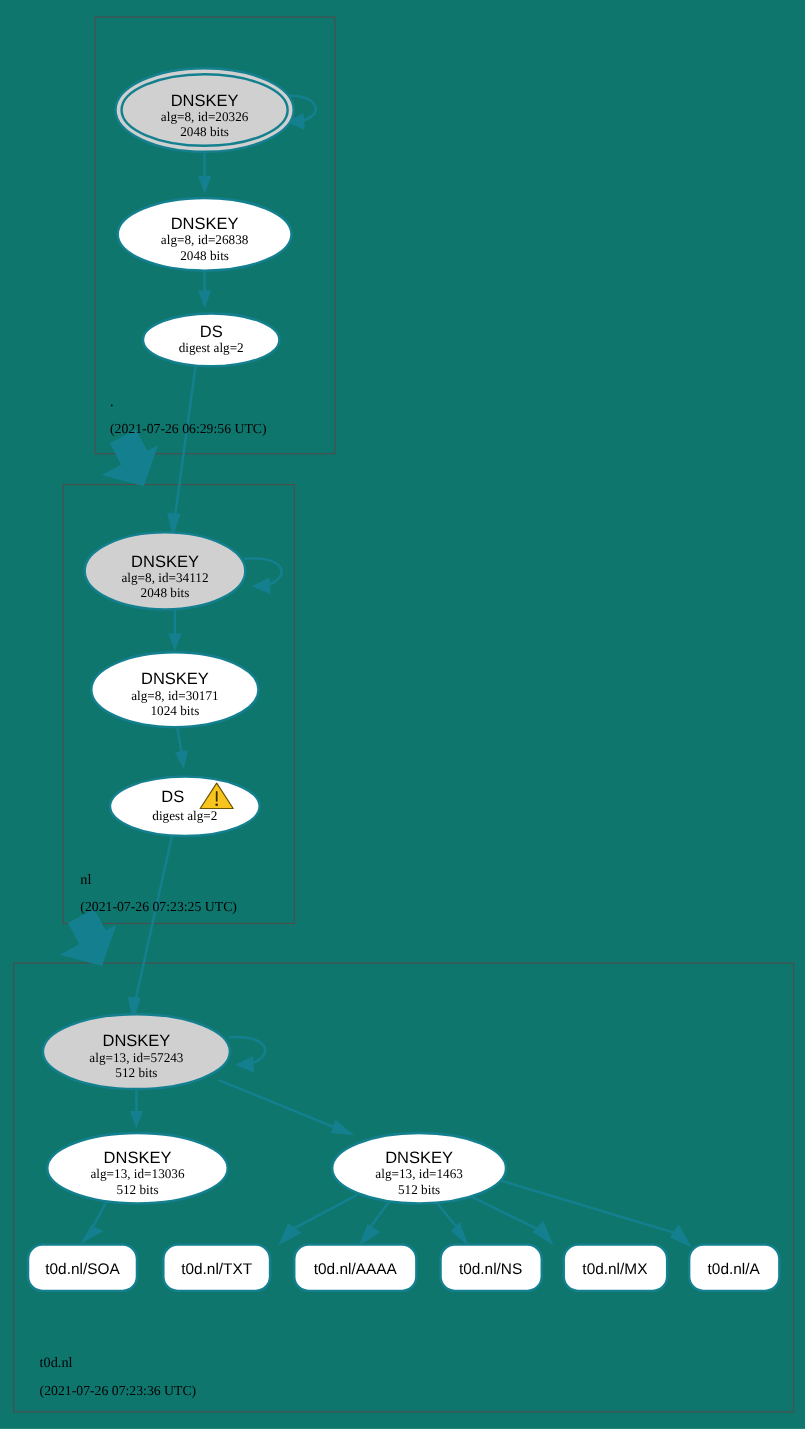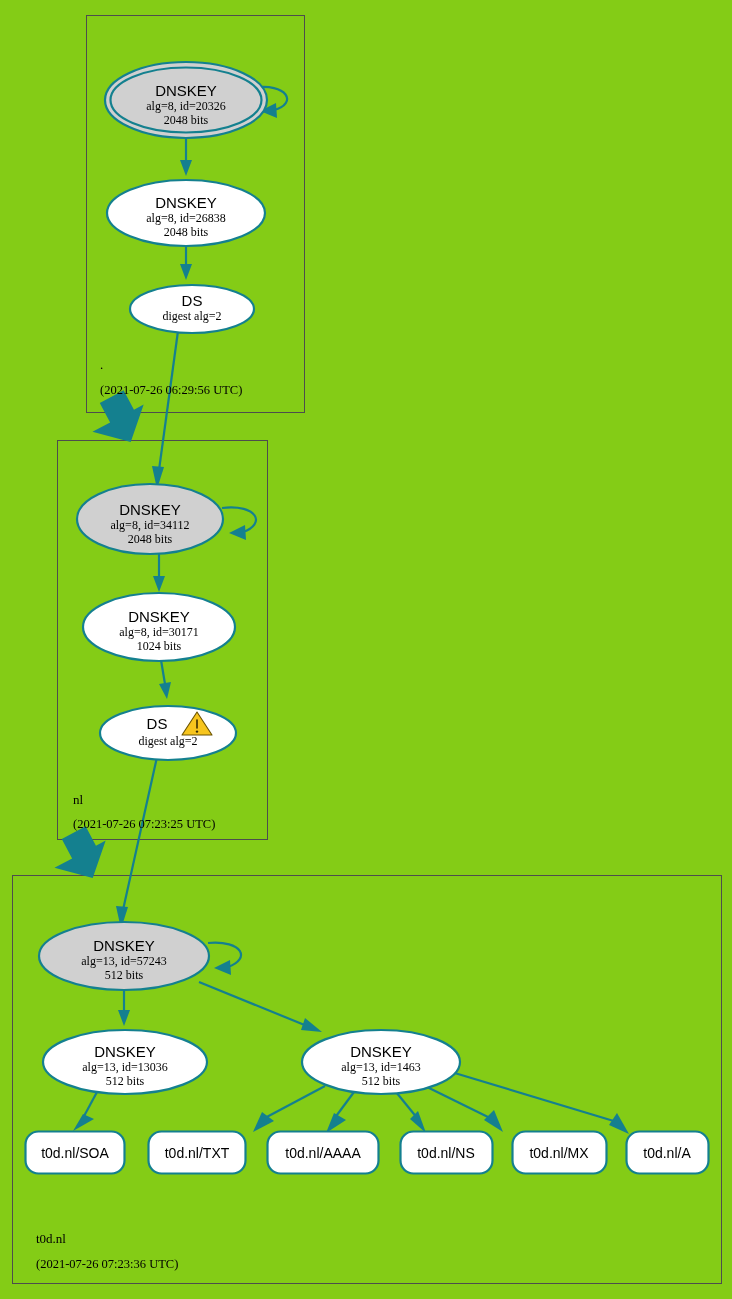--- a/index.html
+++ b/index.html
@@ -8,21 +8,21 @@
     padding: 0;
     background: #ffffff;
   }
   body {
     font-family: "Liberation Sans", sans-serif;
   }
   #canvas {
     position: relative;
     width: 732px;
     height: 1299px;
-    background: #84cc16;
+    background: #0f766e;
     overflow: hidden;
   }
   #graph-svg {
     position: absolute;
     left: 0;
     top: 0;
     width: 732px;
     height: 1299px;
   }
   .zone-box {

